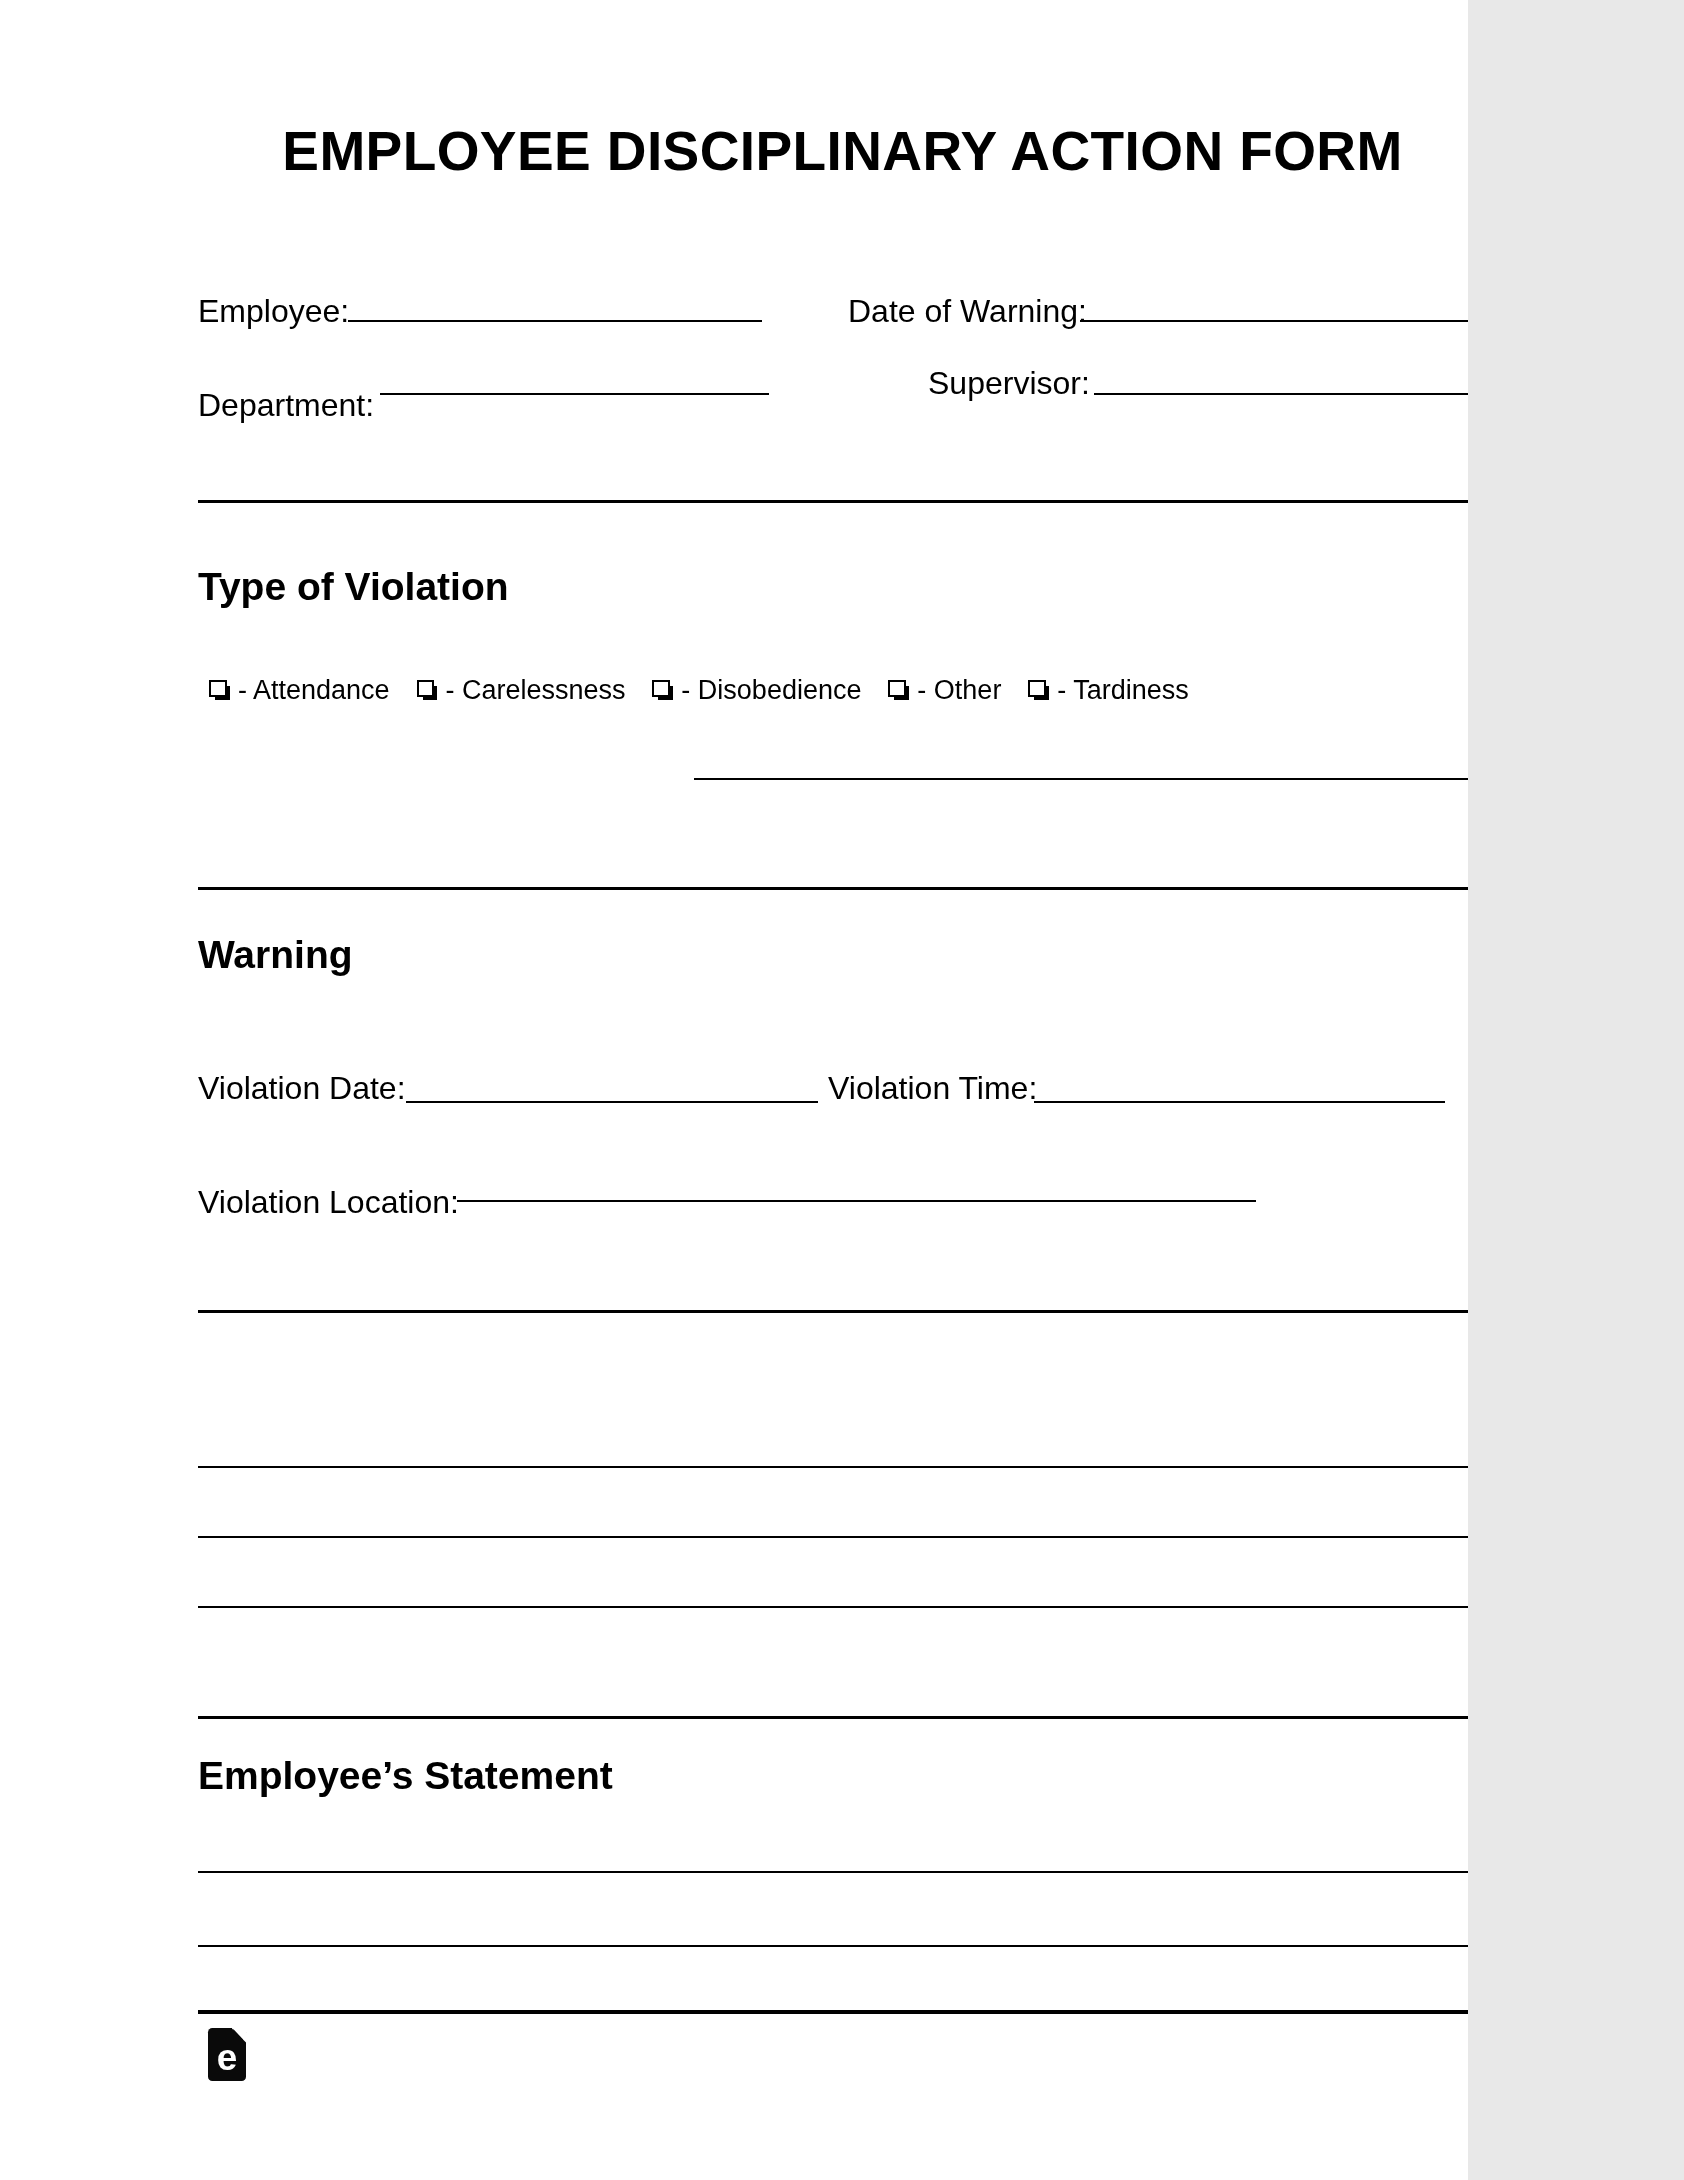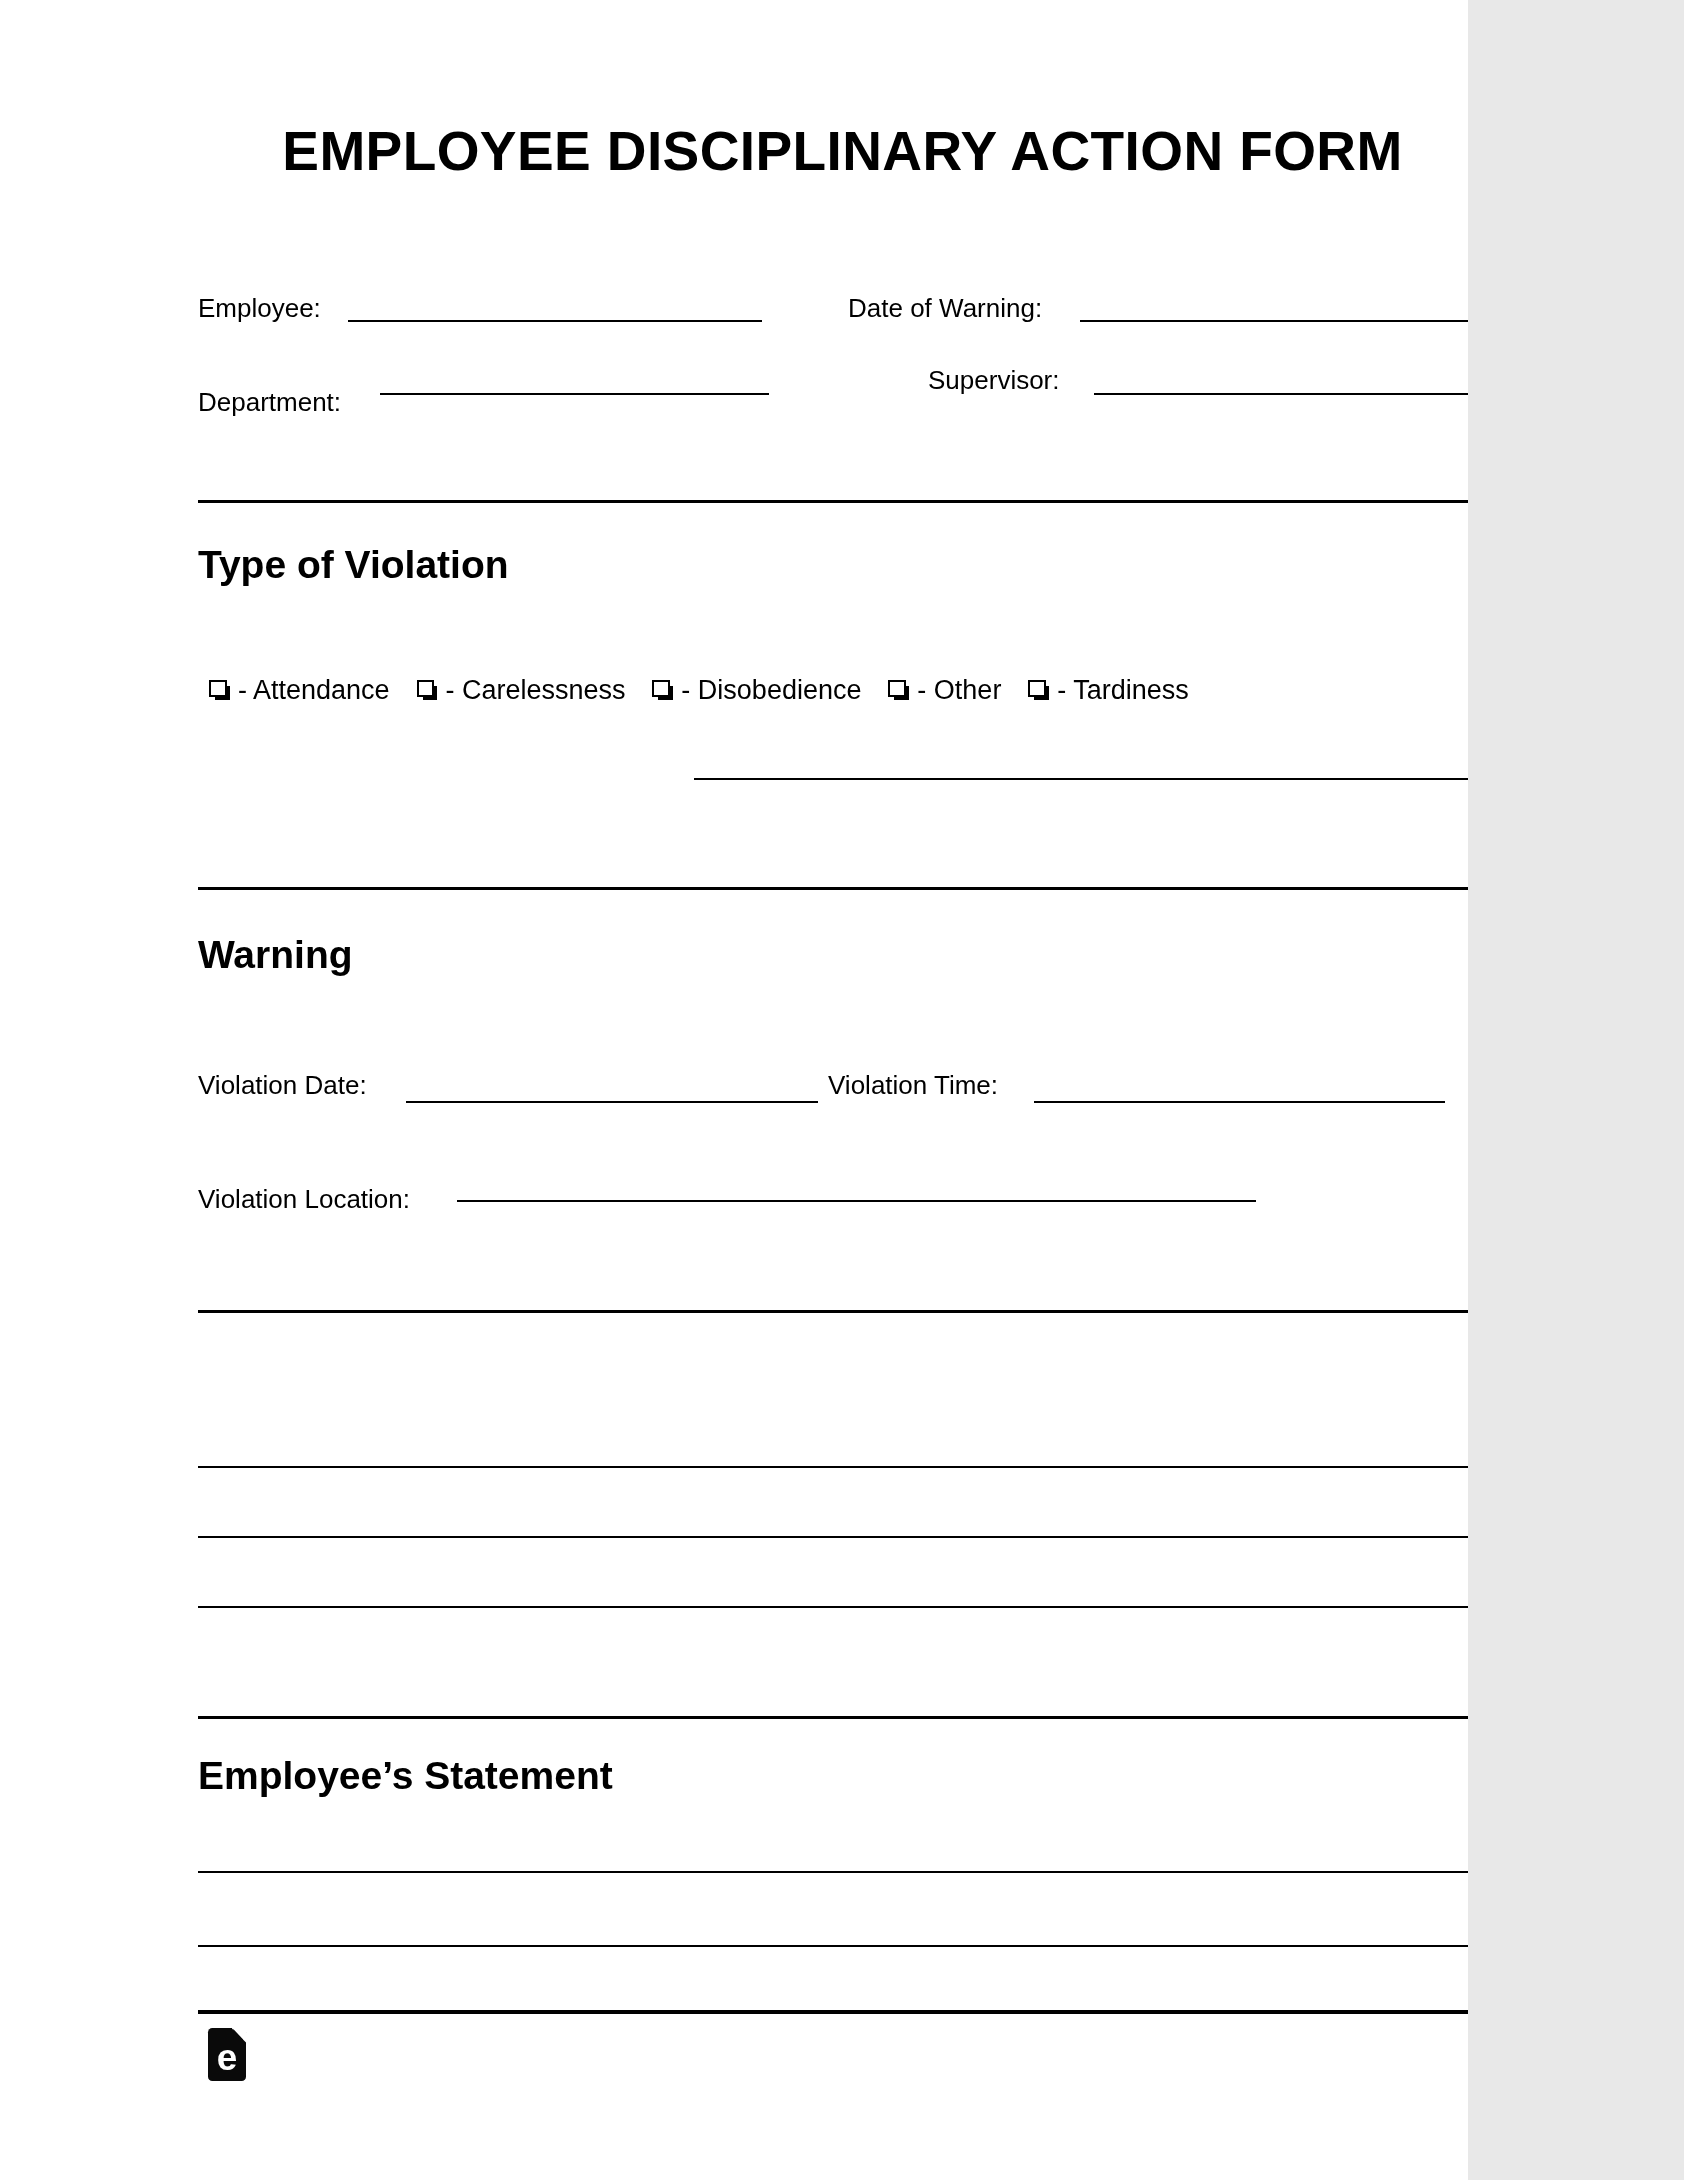--- a/index.html
+++ b/index.html
@@ -12,21 +12,21 @@
     overflow:hidden;
   }
   .abs { position:absolute; }
   .title {
     top:124px; left:0; width:1685px;
     text-align:center;
     font-size:55px; font-weight:bold;
     letter-spacing:0.4px;
     line-height:1;
   }
-  .lbl { font-size:26px; line-height:1; white-space:nowrap; }
+  .lbl { font-size:32px; line-height:1; white-space:nowrap; }
   .heading { font-size:39px; font-weight:bold; line-height:1; white-space:nowrap; }
   .fline  { border-bottom:2.6px solid #000; height:0; }
   .wline  { border-bottom:2.6px solid #000; height:0; width:1288px; left:198px; }
   .divider{ border-bottom:3.4px solid #000; height:0; width:1288px; left:198px; }
   .bline  { border-bottom:4.3px solid #000; height:0; width:1288px; left:198px; }
 
   .cbrow { display:flex; align-items:flex-start; white-space:nowrap;padding-left:11px; }
   .cbitem { display:flex; align-items:center; margin-right:27px; }
   .cbitem.tight .cb { margin-right:3.4px; }
   .cb {
@@ -86,21 +86,21 @@
   <div class="abs fline" style="left:1080px; top:320px; width:406px;"></div>
 
   <div class="abs lbl" style="left:198px; top:389px;">Department:</div>
   <div class="abs fline" style="left:380px; top:393px; width:389px;"></div>
 
   <div class="abs lbl" style="left:928px; top:367px;">Supervisor:</div>
   <div class="abs fline" style="left:1094px; top:393px; width:393px;"></div>
 
   <div class="abs divider" style="top:500px;"></div>
 
-  <div class="abs heading" style="left:198px; top:545px;">Type of Violation</div>
+  <div class="abs heading" style="left:198px; top:567px;">Type of Violation</div>
 
   <div class="abs cbrow" style="left:198px; top:674px;">
     <div class="cbitem">
       <span class="cb"></span>
       <span class="cbtext">- Attendance</span>
     </div>
     <div class="cbitem">
       <span class="cb"></span>
       <span class="cbtext">- Carelessness</span>
     </div>

